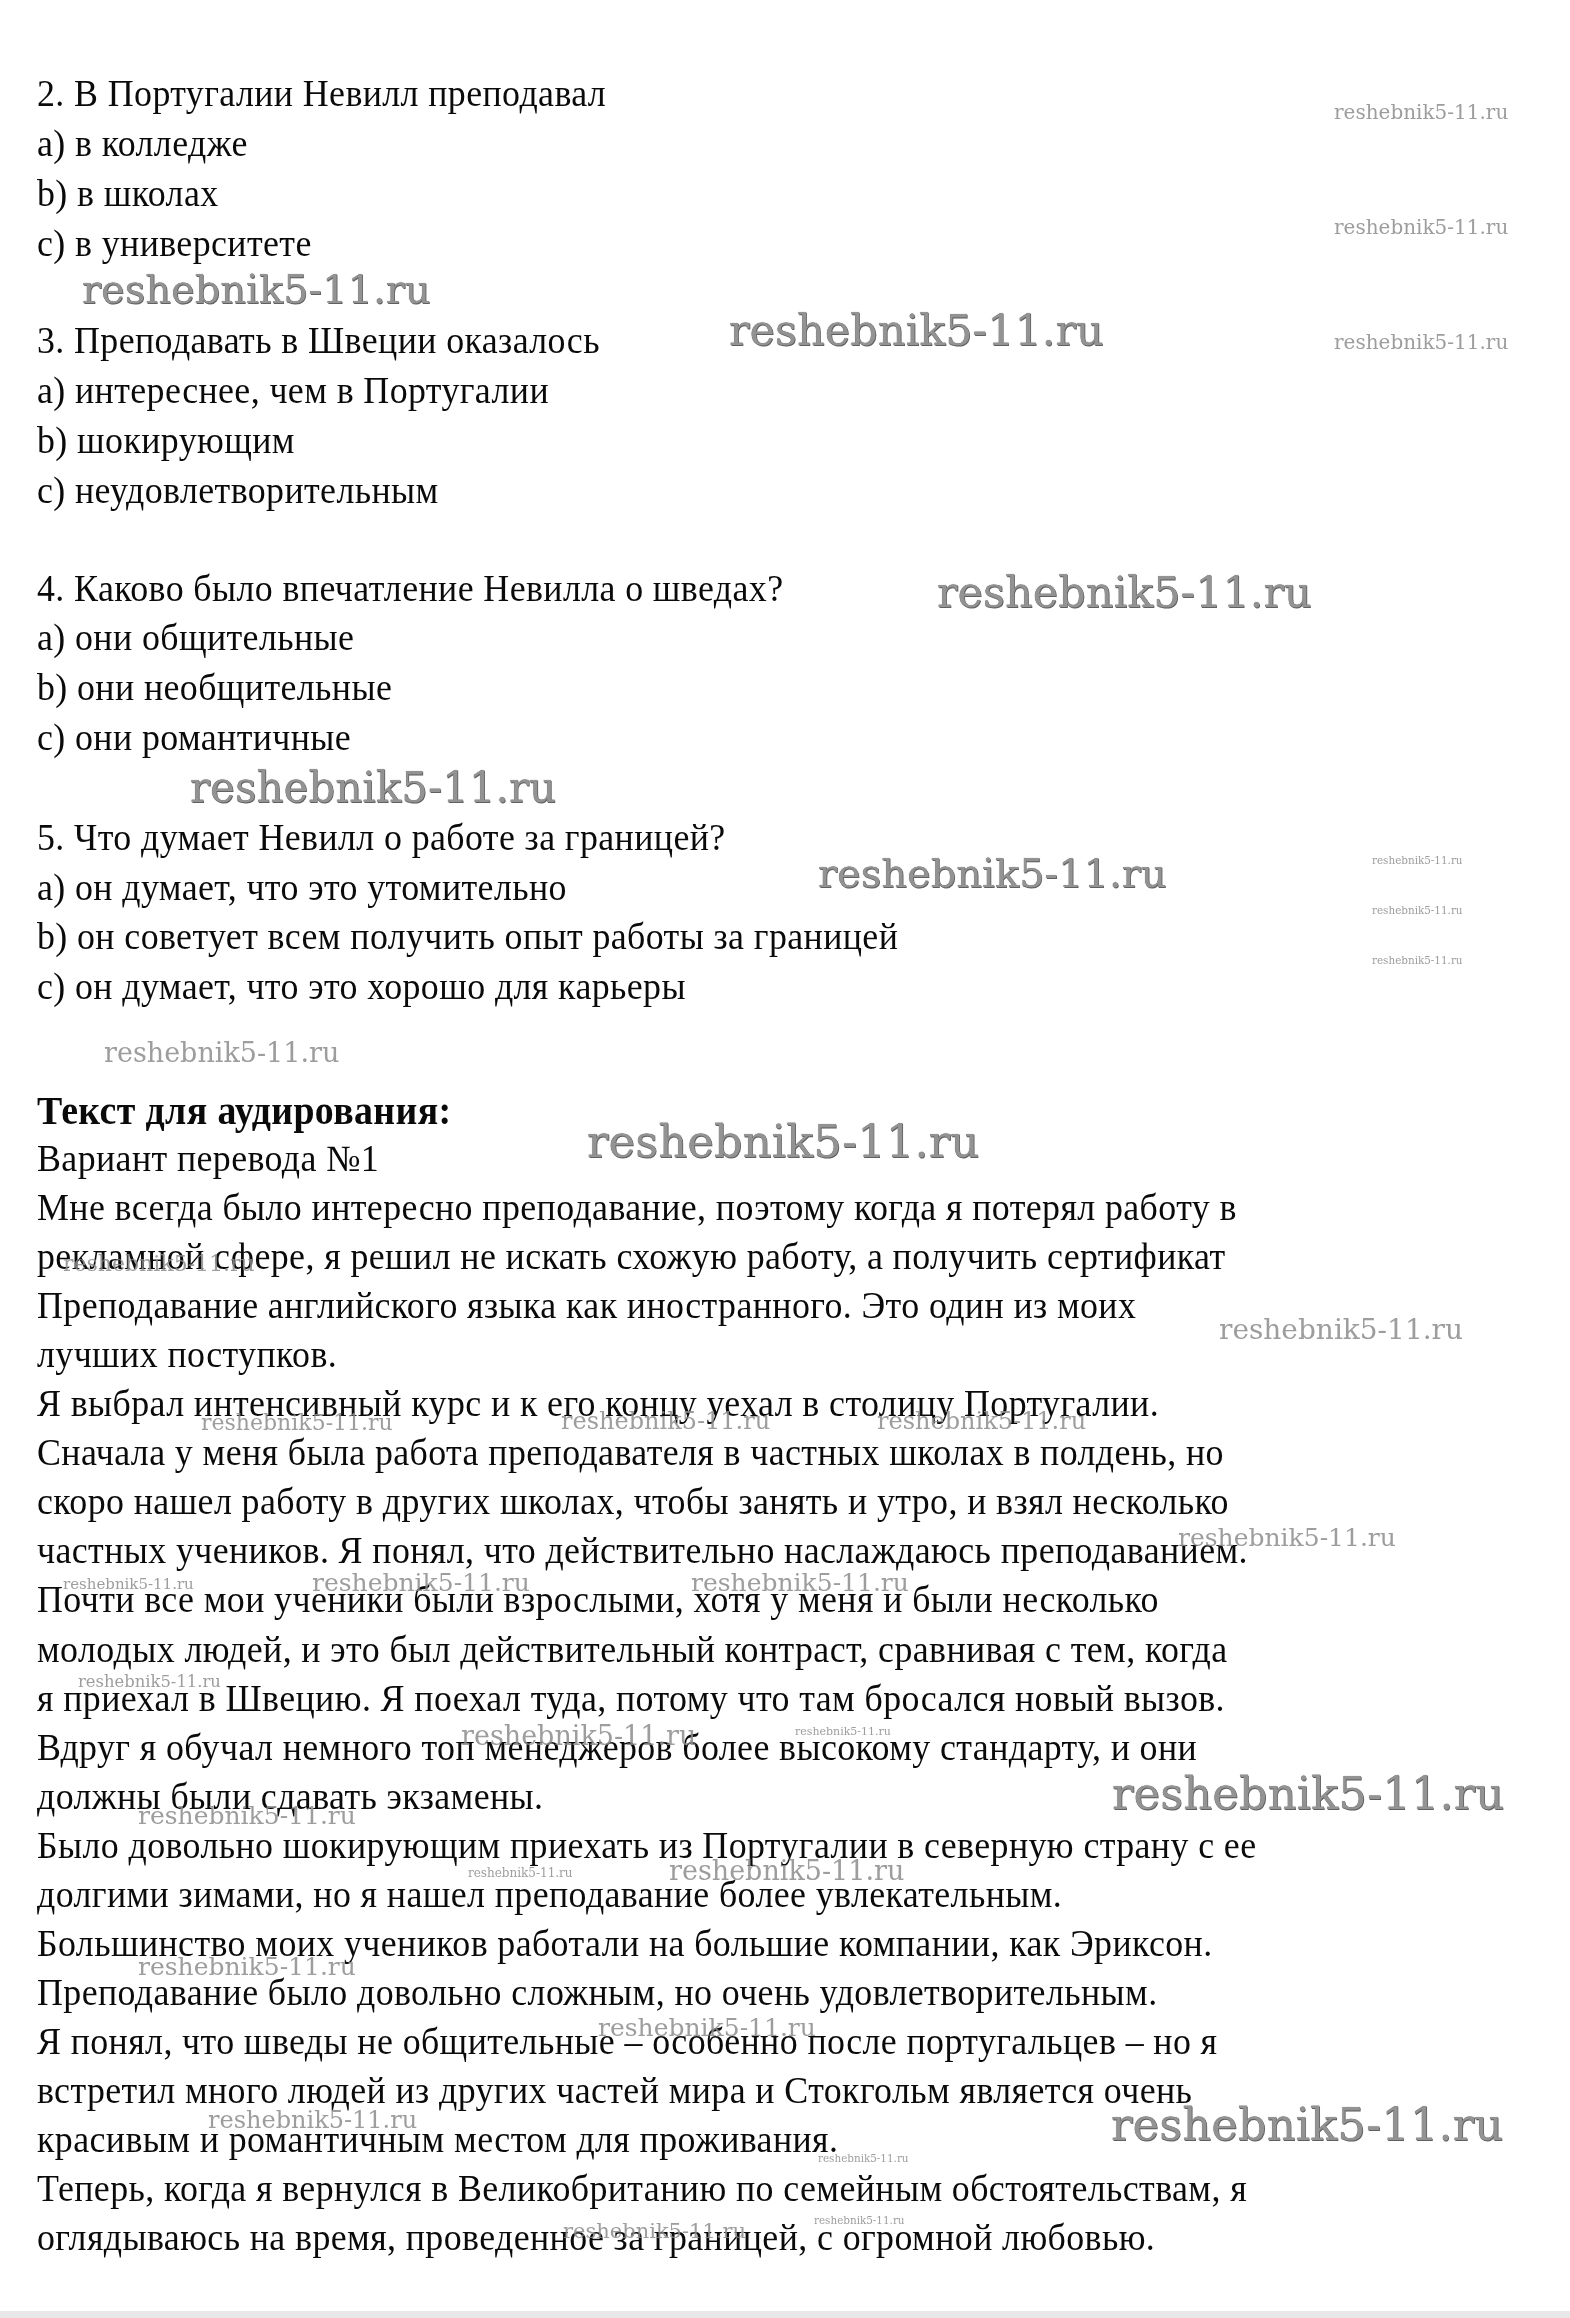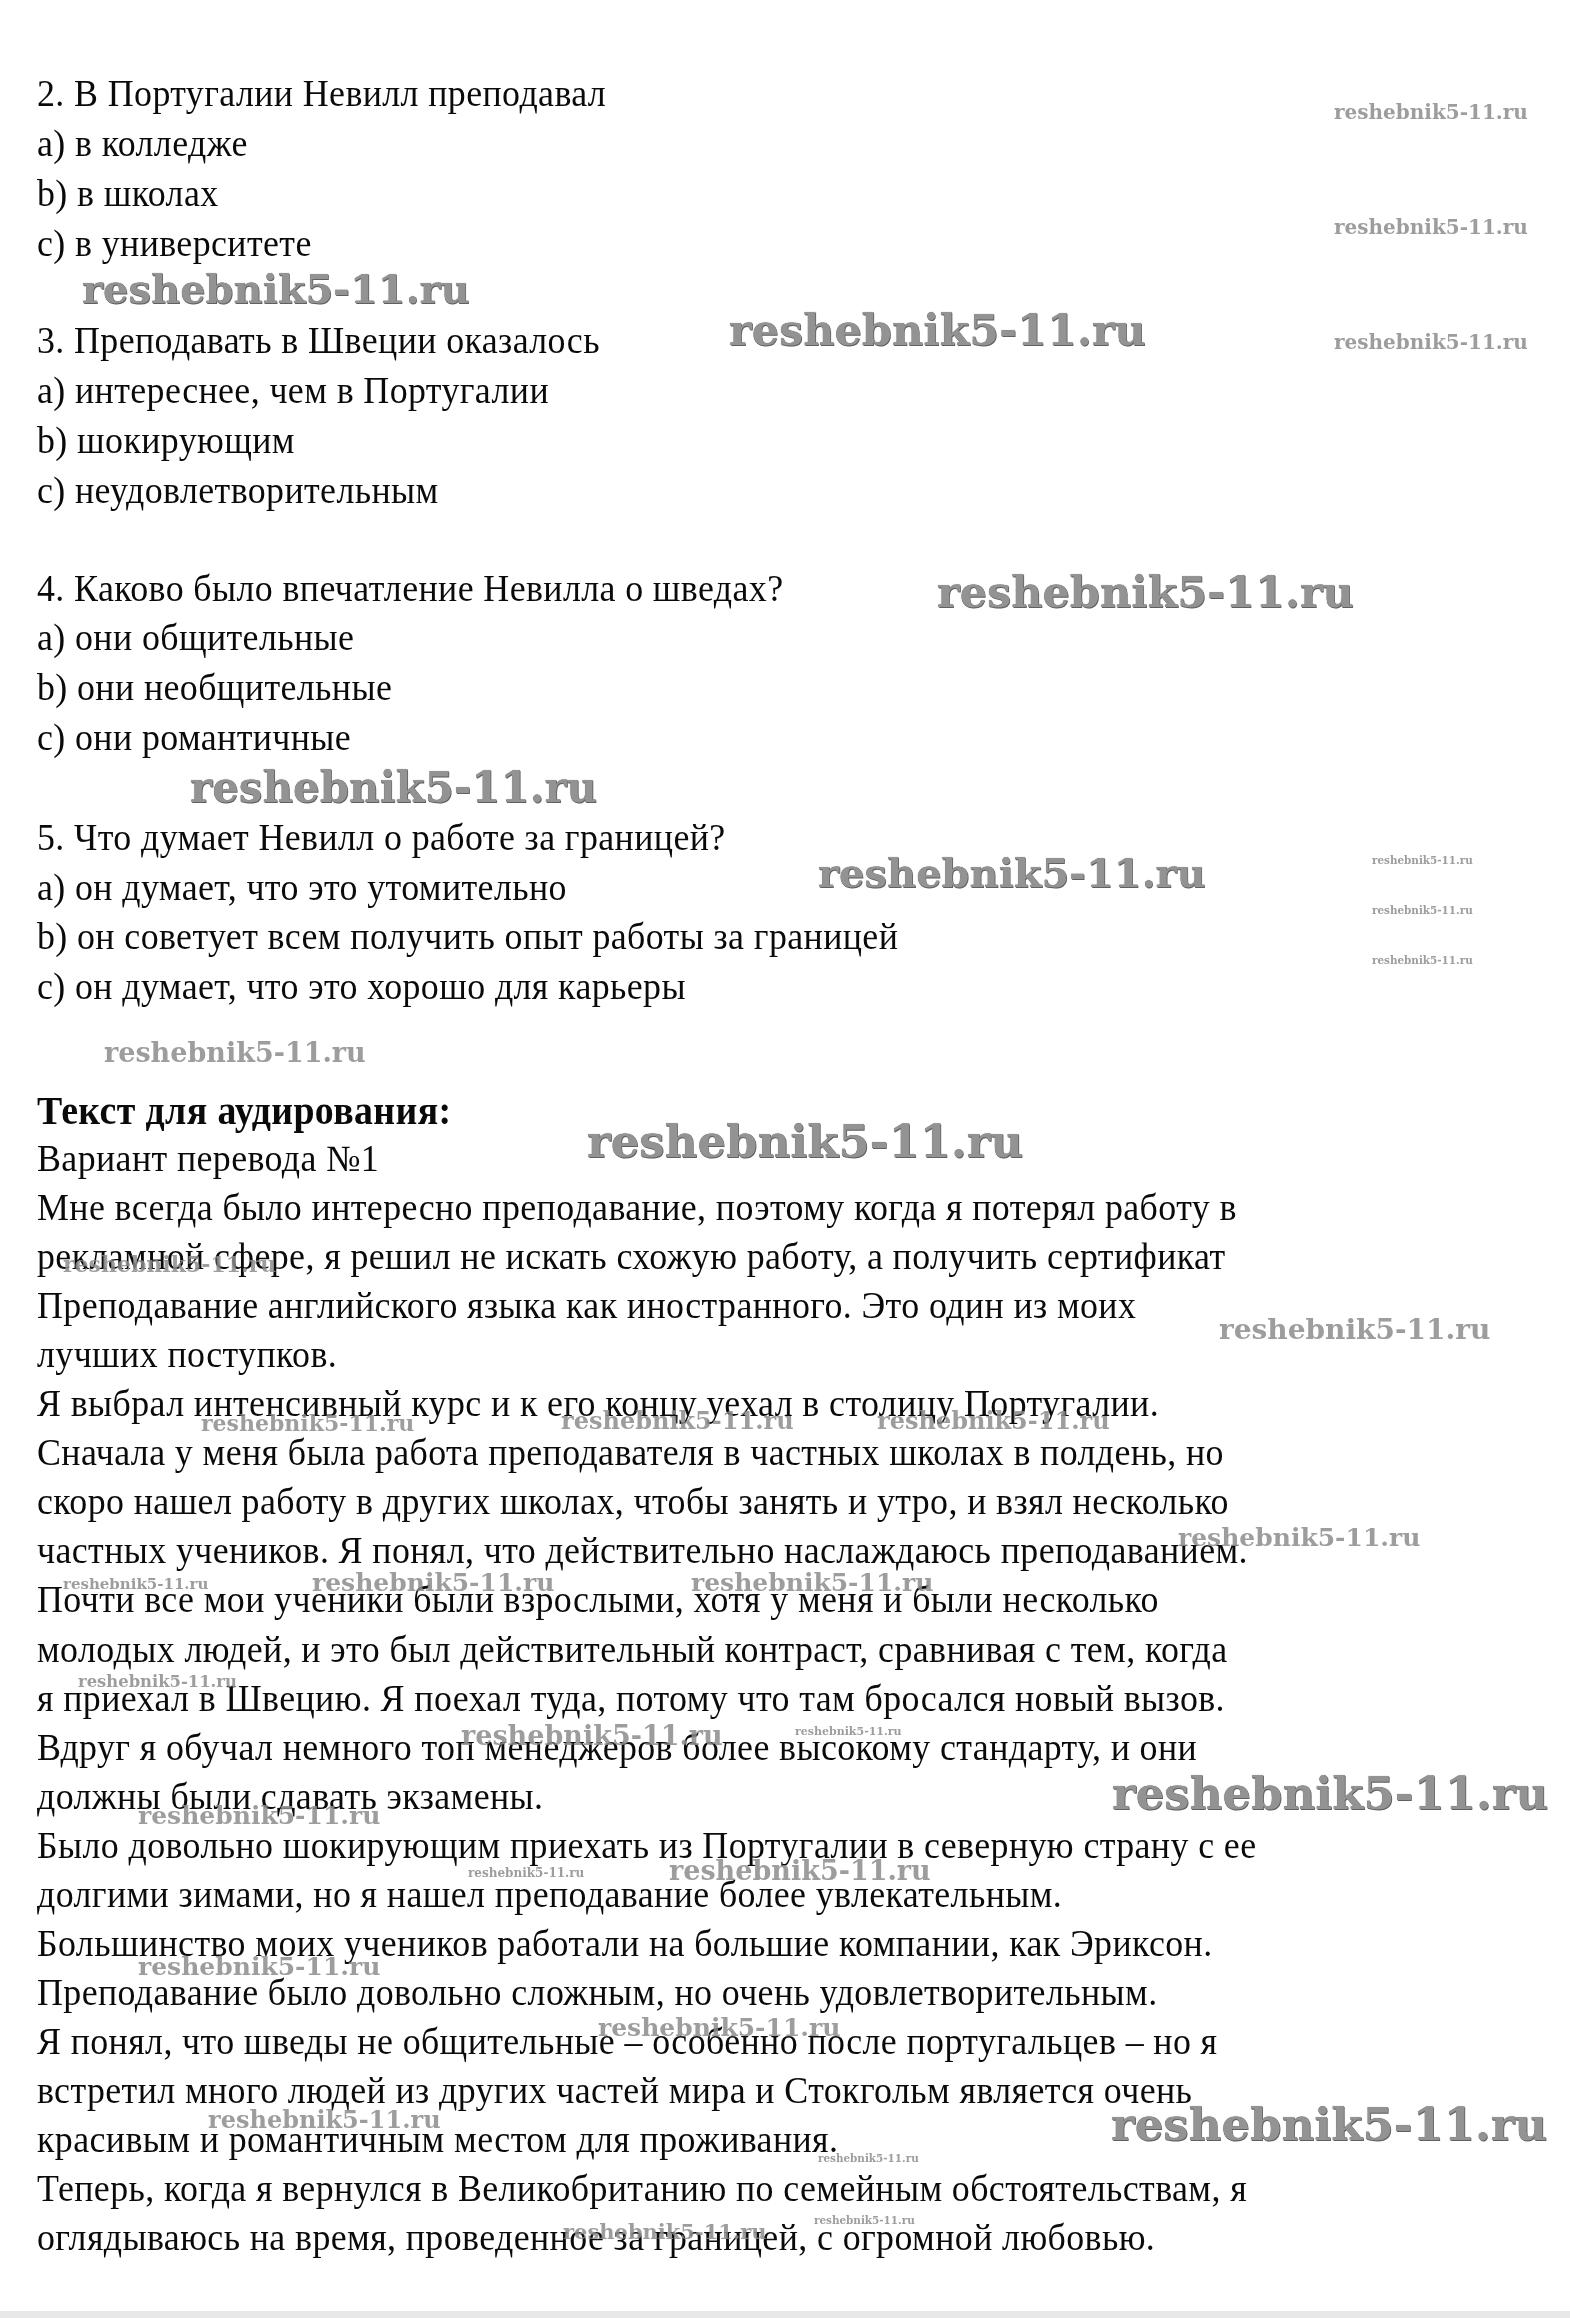--- a/index.html
+++ b/index.html
@@ -18,21 +18,21 @@
     line-height:1.08;
     letter-spacing:0.4px;
     transform:scaleX(0.97);
     transform-origin:left top;
   }
   .bold{font-weight:bold;}
   .wm{
     position:absolute;
     white-space:nowrap;
     font-family:"DejaVu Serif", serif;
-    font-weight:bold;
+    font-weight:normal;
     color:#6f6f6f;
     line-height:1;
     letter-spacing:0;
     opacity:0.92;
   }
   .wm.engrave{
     color:#8a8a8a;
     text-shadow:0 0 0.7px #3d3d3d, 0.7px 0.7px 0 #555;
   }
   .wm.light{color:#8c8c8c;opacity:0.85;}

